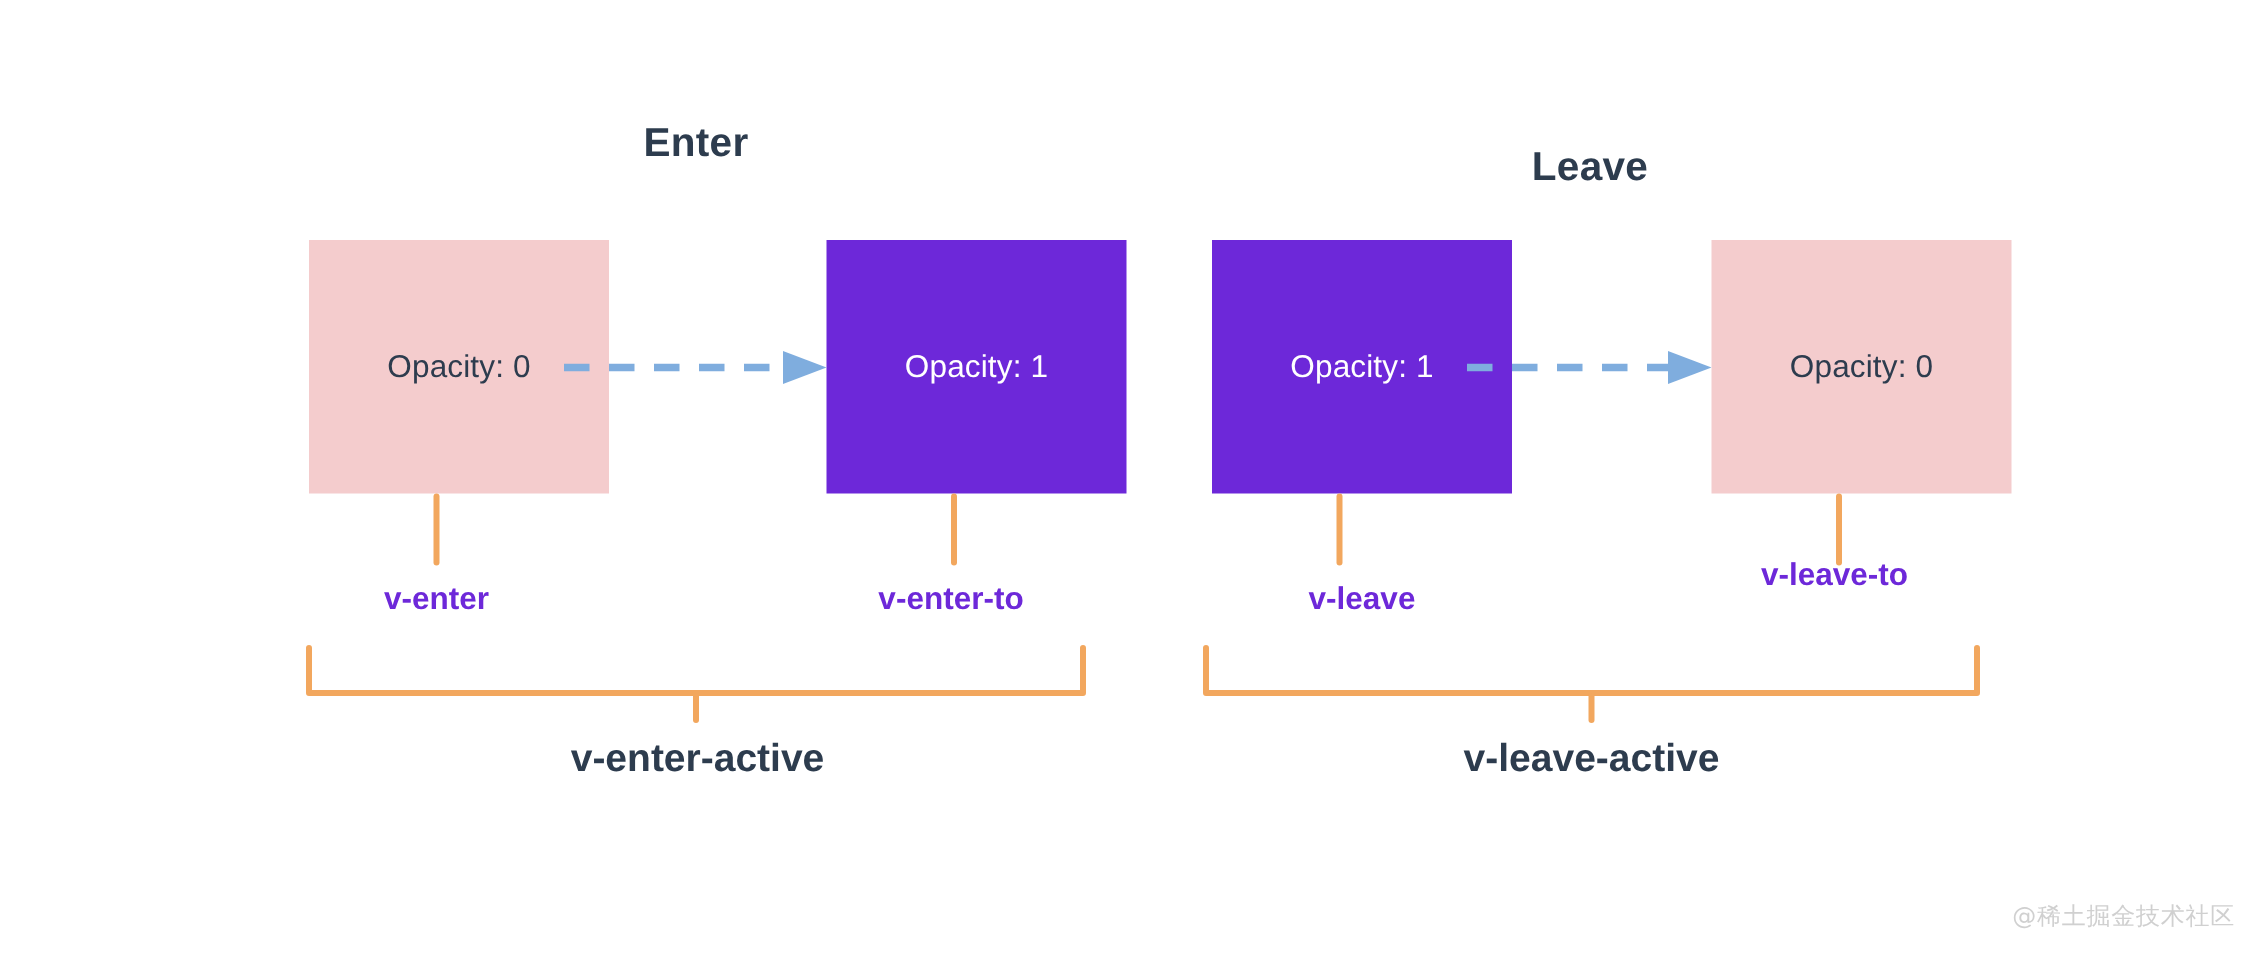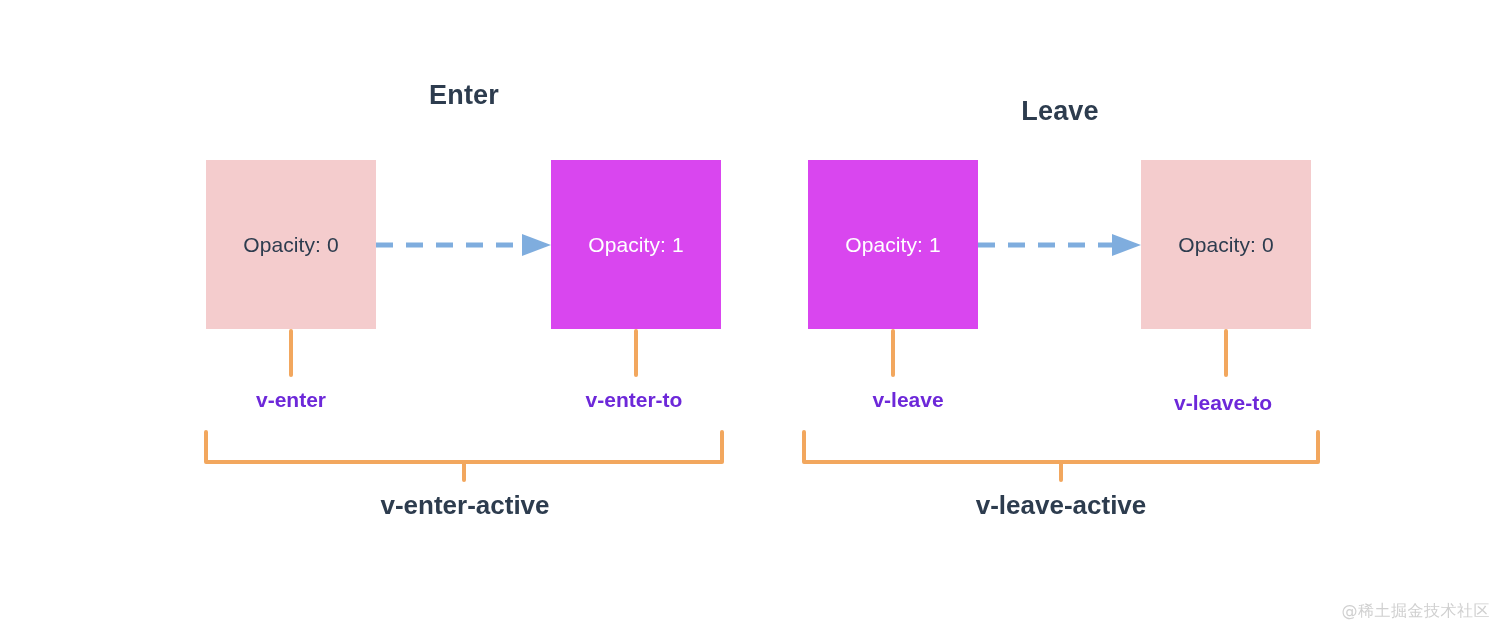--- a/index.html
+++ b/index.html
@@ -31,36 +31,36 @@
     letter-spacing: 0.2px;
     white-space: nowrap;
     transform: translateX(-50%);
   }
   #title-enter { left: 464px; top: 80px; }
   #title-leave { left: 1060px; top: 96px; }
 
   
   .state-box {
     position: absolute;
-    width: 170px;
+    width: 200px;
     height: 169px;
     display: flex;
     align-items: center;
     justify-content: center;
     font-size: 21px;
     font-weight: normal;
     letter-spacing: 0.1px;
     white-space: nowrap;
   }
   .state-box.faded {
     background: #f4cccd;
     color: #2d3c4e;
   }
   .state-box.solid {
-    background: #d946ef;
+    background: #6d28d9;
     color: #ffffff;
   }
   #box-enter-from  { left: 206px;  top: 160px; }
   #box-enter-to    { left: 551px;  top: 160px; }
   #box-leave-from  { left: 808px;  top: 160px; }
   #box-leave-to    { left: 1141px; top: 160px; }
 
   
   .arrow {
     position: absolute;
@@ -88,21 +88,21 @@
     position: absolute;
     font-size: 21px;
     font-weight: bold;
     color: #6d28d9;
     white-space: nowrap;
     transform: translateX(-50%);
   }
   #label-v-enter     { left: 291px;  top: 388px; }
   #label-v-enter-to  { left: 634px;  top: 388px; text-align: center; }
   #label-v-leave     { left: 908px;  top: 388px; }
-  #label-v-leave-to  { left: 1223px; top: 391px; }
+  #label-v-leave-to  { left: 1223px; top: 372px; }
 
   
   .bracket {
     position: absolute;
     height: 34px;
   }
   #bracket-enter { left: 204px; top: 430px; width: 520px; }
   #bracket-leave { left: 802px; top: 430px; width: 518px; }
   .bracket svg { display: block; width: 100%; height: 100%; overflow: visible; }
 

